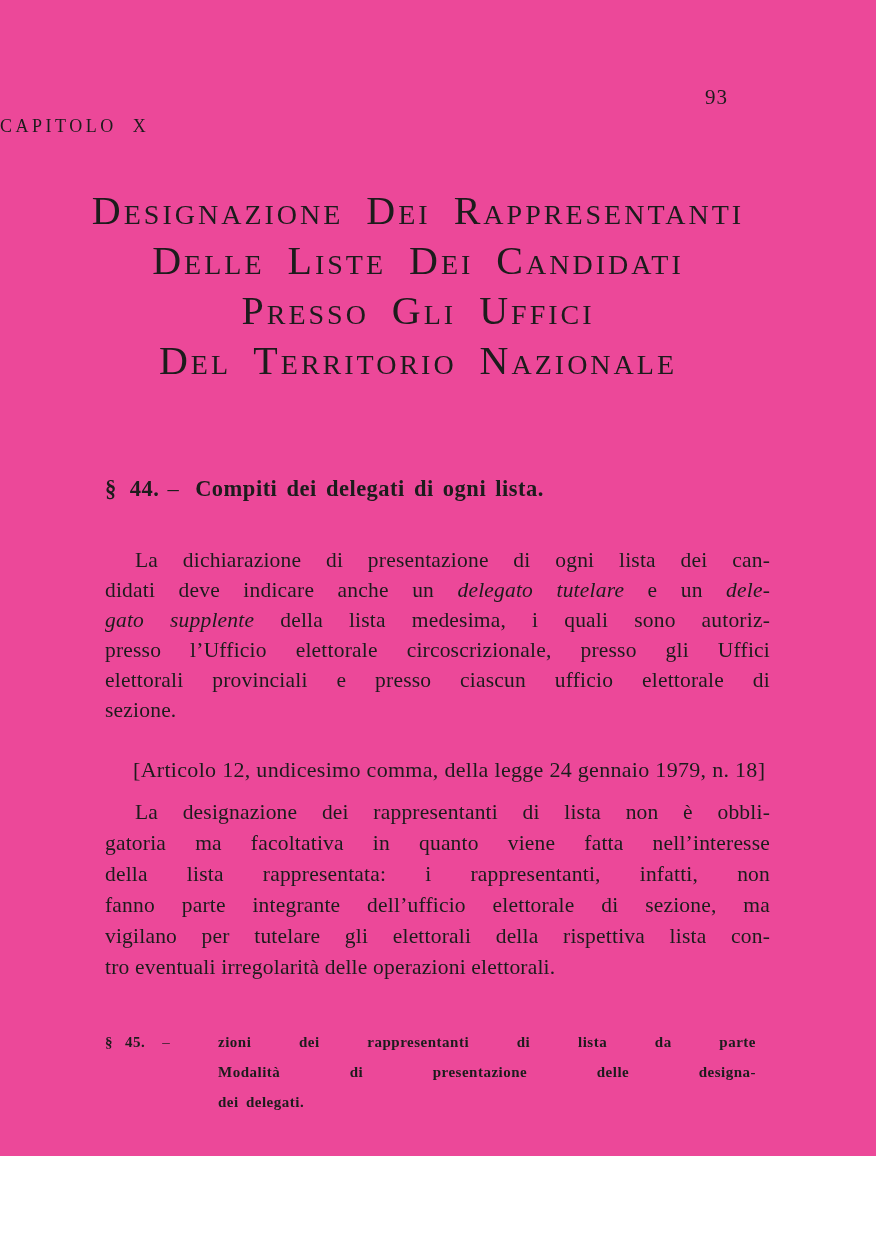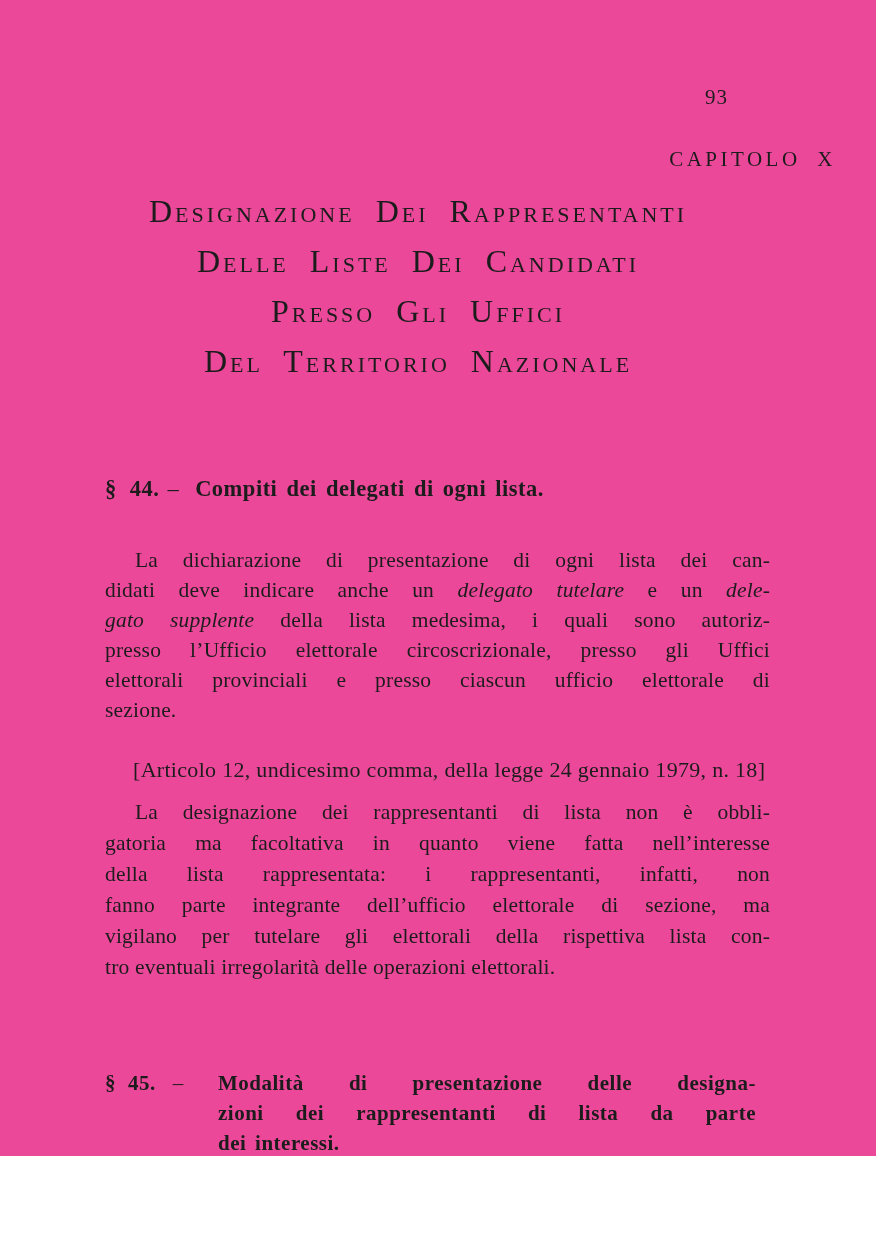--- a/index.html
+++ b/index.html
@@ -14,36 +14,36 @@
   }
   .pagenum {
     position: absolute;
     top: 85px;
     right: 148px;
     font-size: 21px;
     letter-spacing: 1px;
   }
   .chapter {
     position: absolute;
-    top: 147px;
+    top: 116px;
     left: 0;
     width: 836px;
-    text-align: right;
-    font-size: 21px;
+    text-align: left;
+    font-size: 18px;
     letter-spacing: 3.5px;
     word-spacing: 8px;
   }
   .booktitle {
     position: absolute;
     top: 186px;
     left: 0;
     width: 836px;
     text-align: center;
     font-variant: small-caps;
-    font-size: 32px;
+    font-size: 40px;
     line-height: 50px;
     letter-spacing: 3px;
     word-spacing: 10px;
   }
   .s44h {
     position: absolute;
     top: 476px;
     left: 105px;
     width: 665px;
     font-size: 22.5px;
@@ -76,28 +76,27 @@
     padding-left: 28px;
     box-sizing: border-box;
     font-size: 22px;
     letter-spacing: 0.3px;
   }
   .s45h {
     position: absolute;
     top: 1027px;
     left: 105px;
     width: 665px;
-    font-size: 21px;
+    font-size: 15px;
     font-weight: bold;
     letter-spacing: 0.5px;
     word-spacing: 3px;
     line-height: 30px;
     display: flex;
     align-items: flex-start;
-    margin-top: 41px;
   }
   .s45h .label { width: 113px; flex: 0 0 113px; white-space: nowrap; }
   .s45h .label .mark { margin-right: 12px; }
   .s45h .label .num  { margin-right: 17px; }
   .s45h .label .dash { font-weight: normal; }
   .s45h .htext { flex: 1; padding-right: 14px; }
   .s45h .htext .jl { text-align: justify; text-align-last: justify; }
 </style>
 </head>
 <body>
@@ -145,19 +144,19 @@
     <div class="jl">fanno parte integrante dell’ufficio elettorale di sezione, ma</div>
     <div class="jl">vigilano per tutelare gli elettorali della rispettiva lista con-</div>
     <div class="last">tro eventuali irregolarità delle operazioni elettorali.</div>
   </div>
 
   <div class="s45h">
     <span class="label">
       <span class="mark">§</span><span class="num">45.</span><span class="dash">–</span>
     </span>
     <span class="htext">
+      <div class="jl">zioni dei rappresentanti di lista da parte</div>
       <div class="jl">Modalità di presentazione delle designa-</div>
-      <div class="jl">zioni dei rappresentanti di lista da parte</div>
-      <div class="last">dei interessi.</div>
+      <div class="last">dei delegati.</div>
     </span>
   </div>
 
 </div>
 
 </body></html>

